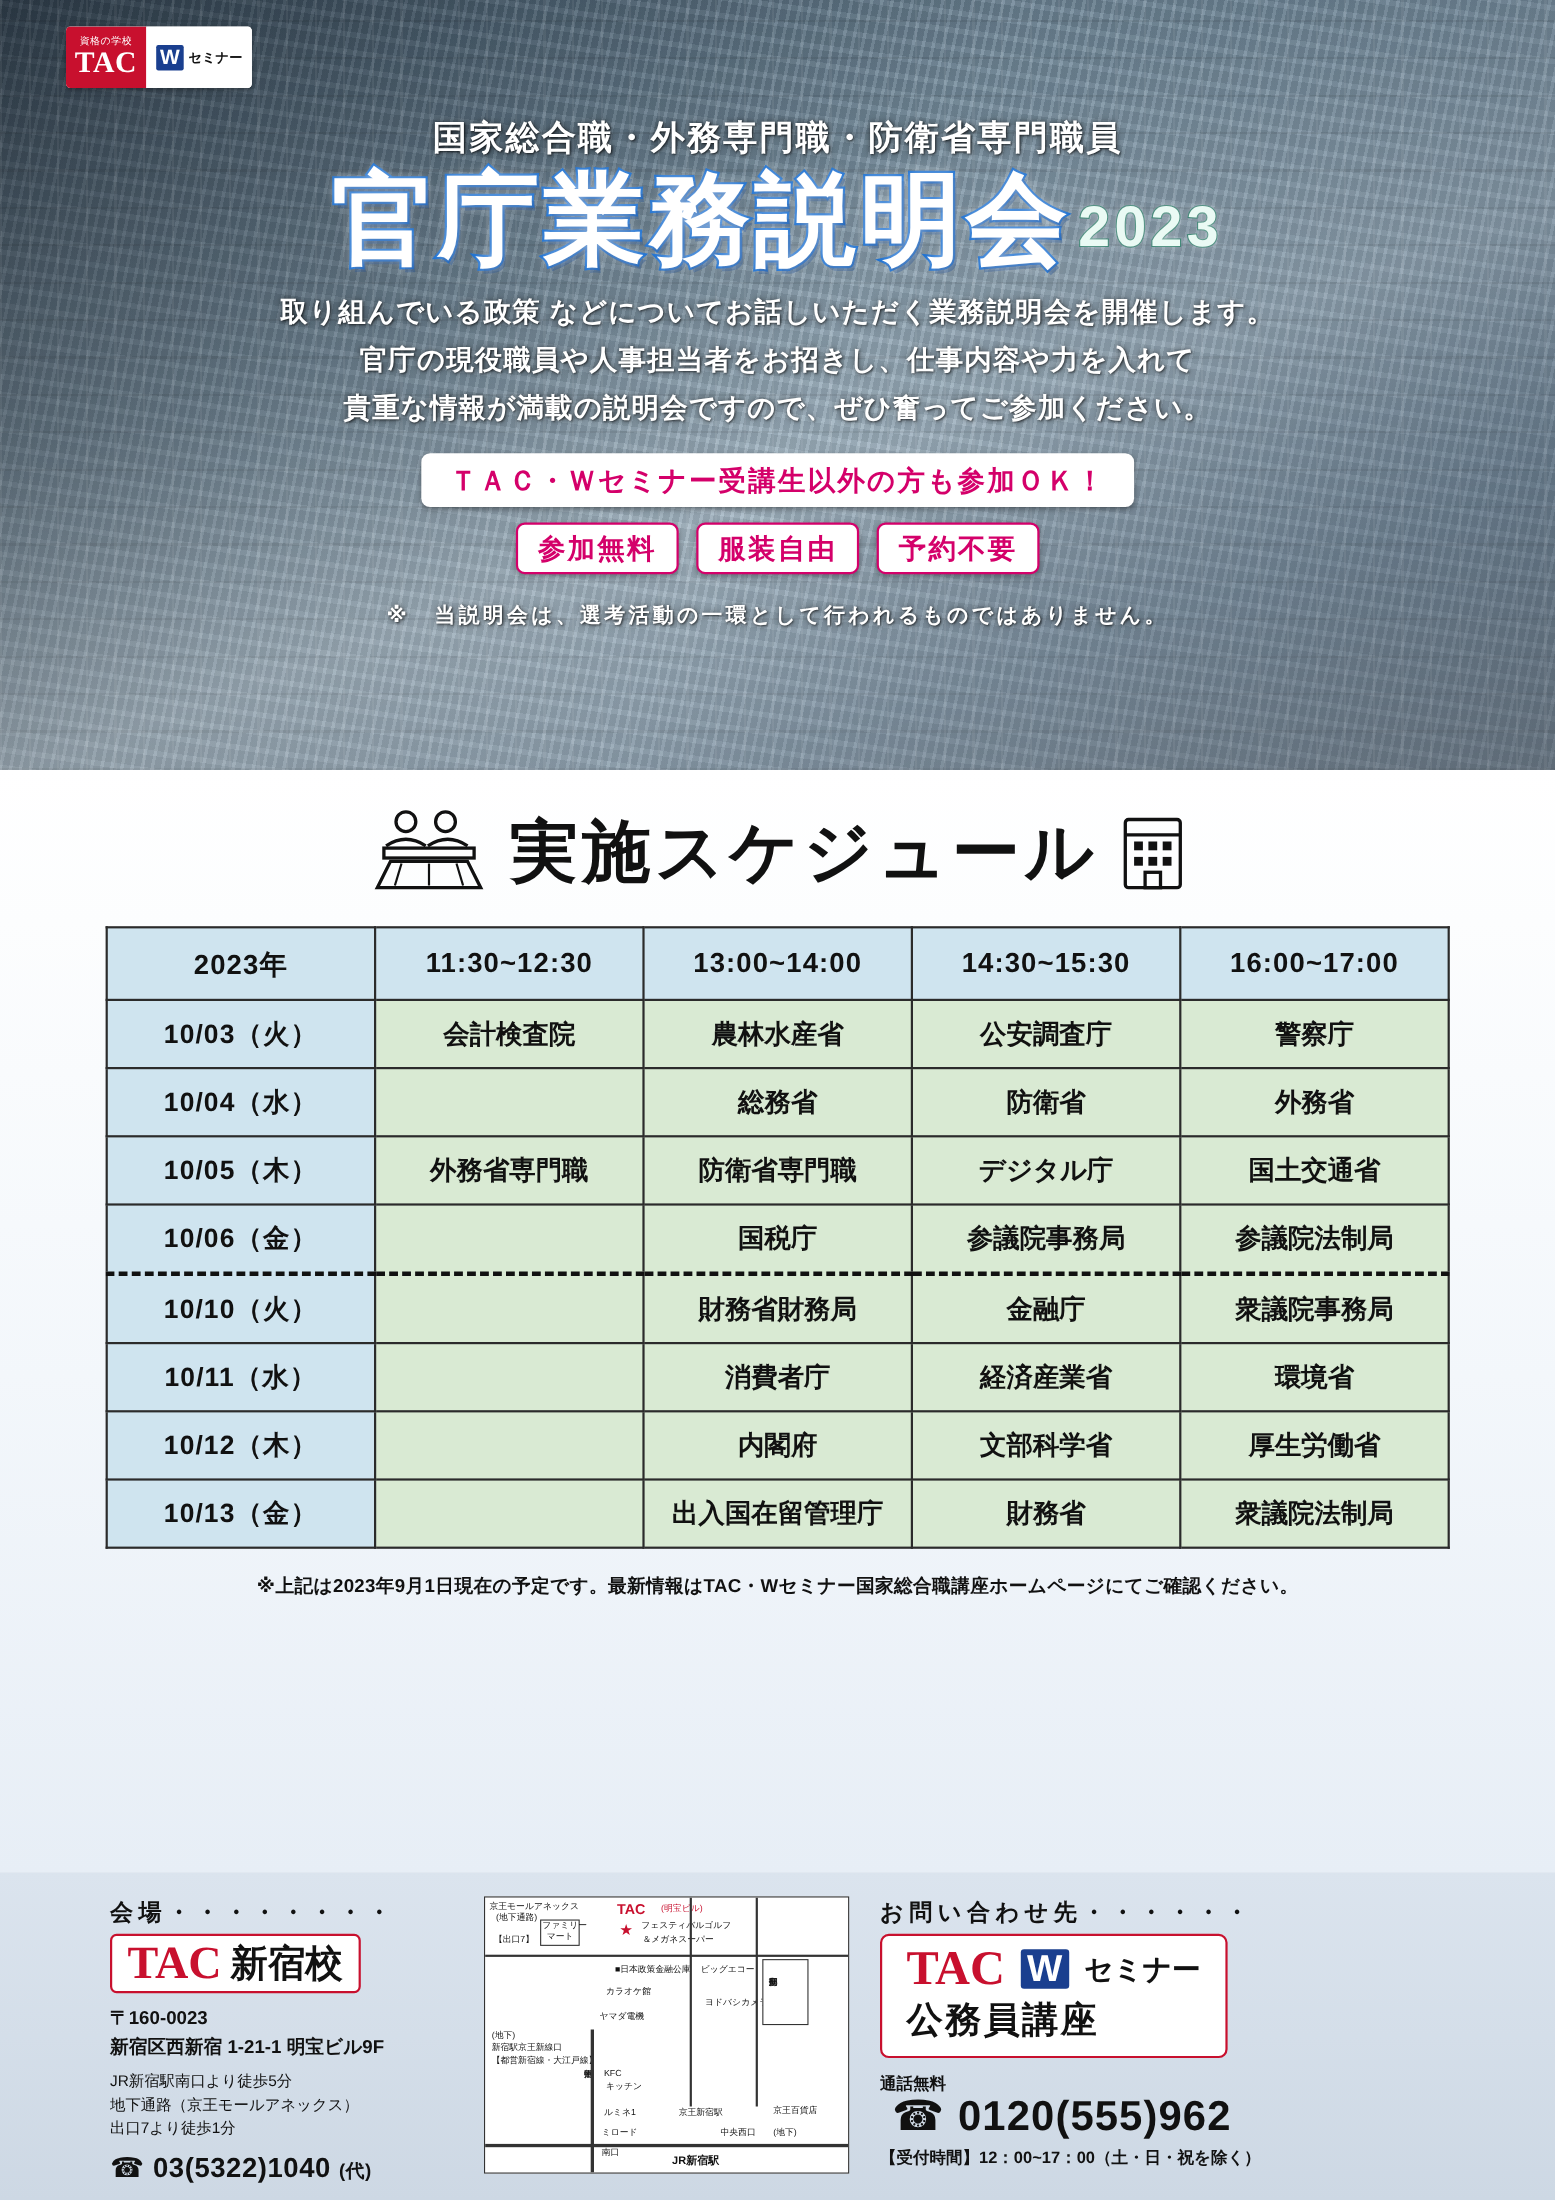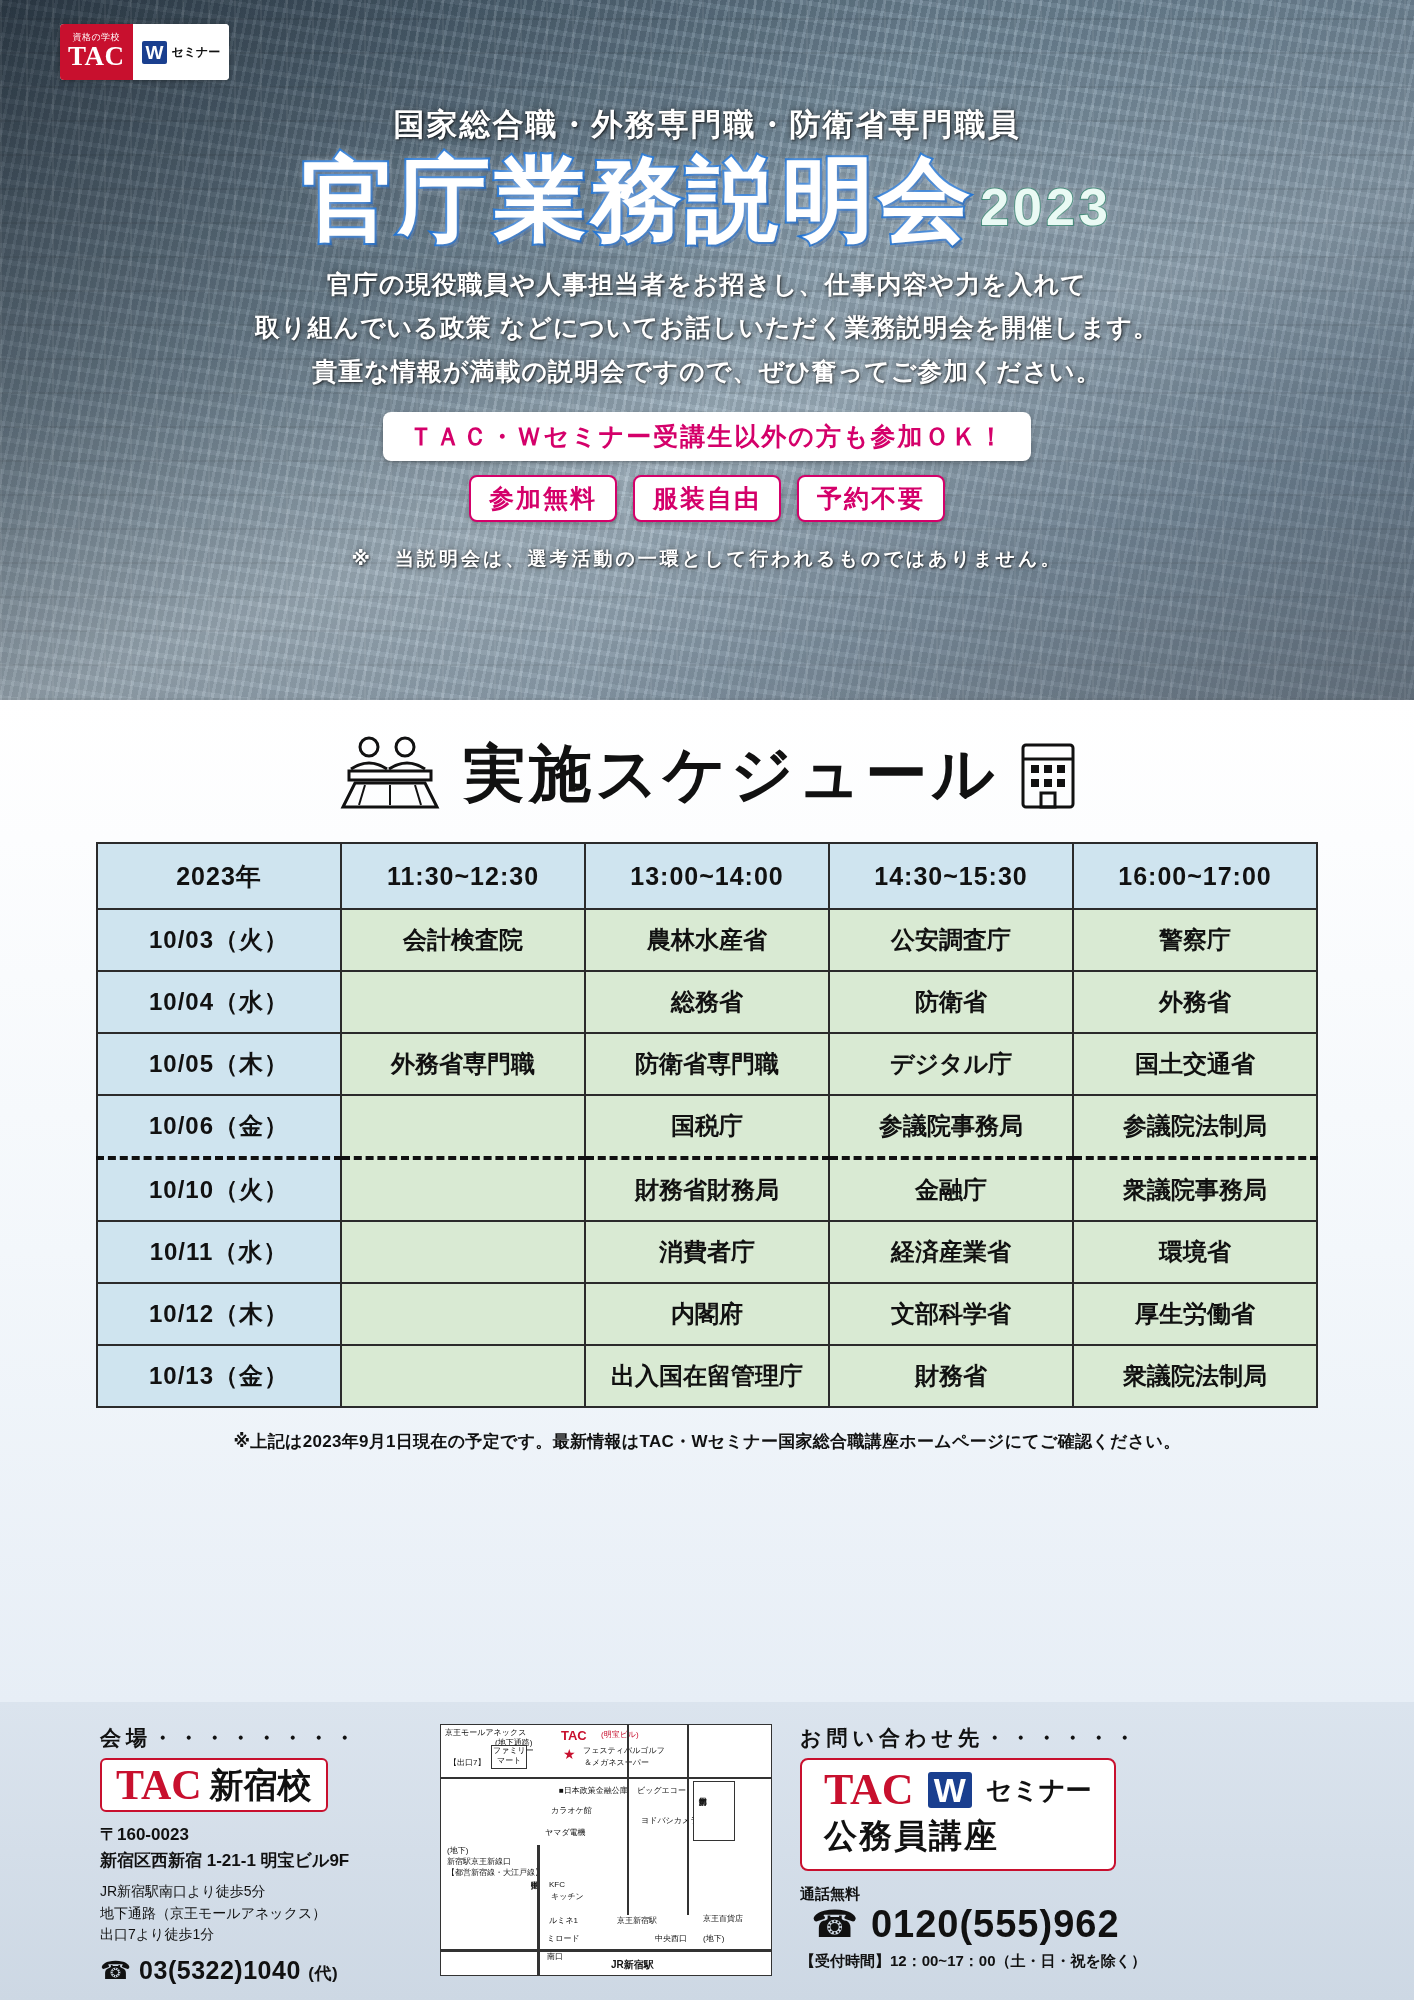--- a/index.html
+++ b/index.html
@@ -235,22 +235,22 @@
     </div>
   </div>
 
   <div class="hero-inner">
     <div class="hero-pretitle">国家総合職・外務専門職・防衛省専門職員</div>
     <div class="hero-title-row">
       <span class="hero-title">官庁業務説明会</span>
       <span class="hero-year">2023</span>
     </div>
     <div class="hero-lead">
+      <div>取り組んでいる政策 などについてお話しいただく業務説明会を開催します。</div>
       <div>官庁の現役職員や人事担当者をお招きし、仕事内容や力を入れて</div>
-      <div>取り組んでいる政策 などについてお話しいただく業務説明会を開催します。</div>
       <div>貴重な情報が満載の説明会ですので、ぜひ奮ってご参加ください。</div>
     </div>
     <div class="hero-ok">ＴＡＣ・Ｗセミナー受講生以外の方も参加ＯＫ！</div>
     <div class="hero-badges">
       <span class="badge">参加無料</span>
       <span class="badge">服装自由</span>
       <span class="badge">予約不要</span>
     </div>
     <div class="hero-note">※　当説明会は、選考活動の一環として行われるものではありません。</div>
   </div>
@@ -379,21 +379,21 @@
     </div>
     <div class="tel-line">
       <span>☎</span>
       <span>03(5322)1040</span>
       <span class="sm">(代)</span>
     </div>
   </div>
 
   <div class="map">
     <div class="mtxt" style="left:4px;top:4px;">京王モールアネックス</div>
-    <div class="mtxt" style="left:10px;top:14px;margin-left:44px;">(地下通路)</div>
+    <div class="mtxt" style="left:10px;top:14px;">(地下通路)</div>
     <div class="mtxt" style="left:8px;top:34px;">【出口7】</div>
     <div class="mbox" style="left:50px;top:20px;width:34px;height:22px;"></div>
     <div class="mtxt" style="left:52px;top:22px;">ファミリー</div>
     <div class="mtxt" style="left:56px;top:32px;">マート</div>
     <div class="mtxt" style="left:120px;top:4px;font-weight:bold;color:#c8102e;font-size:13px;">TAC</div>
     <div class="mtxt" style="left:160px;top:6px;color:#c8102e;">(明宝ビル)</div>
     <div class="mstar" style="left:122px;top:22px;">★</div>
     <div class="mtxt" style="left:142px;top:22px;">フェスティバルゴルフ</div>
     <div class="mtxt" style="left:143px;top:34px;">＆メガネスーパー</div>
     <div class="mtxt" style="left:104px;top:62px;padding-left:14px;">■日本政策金融公庫</div>

